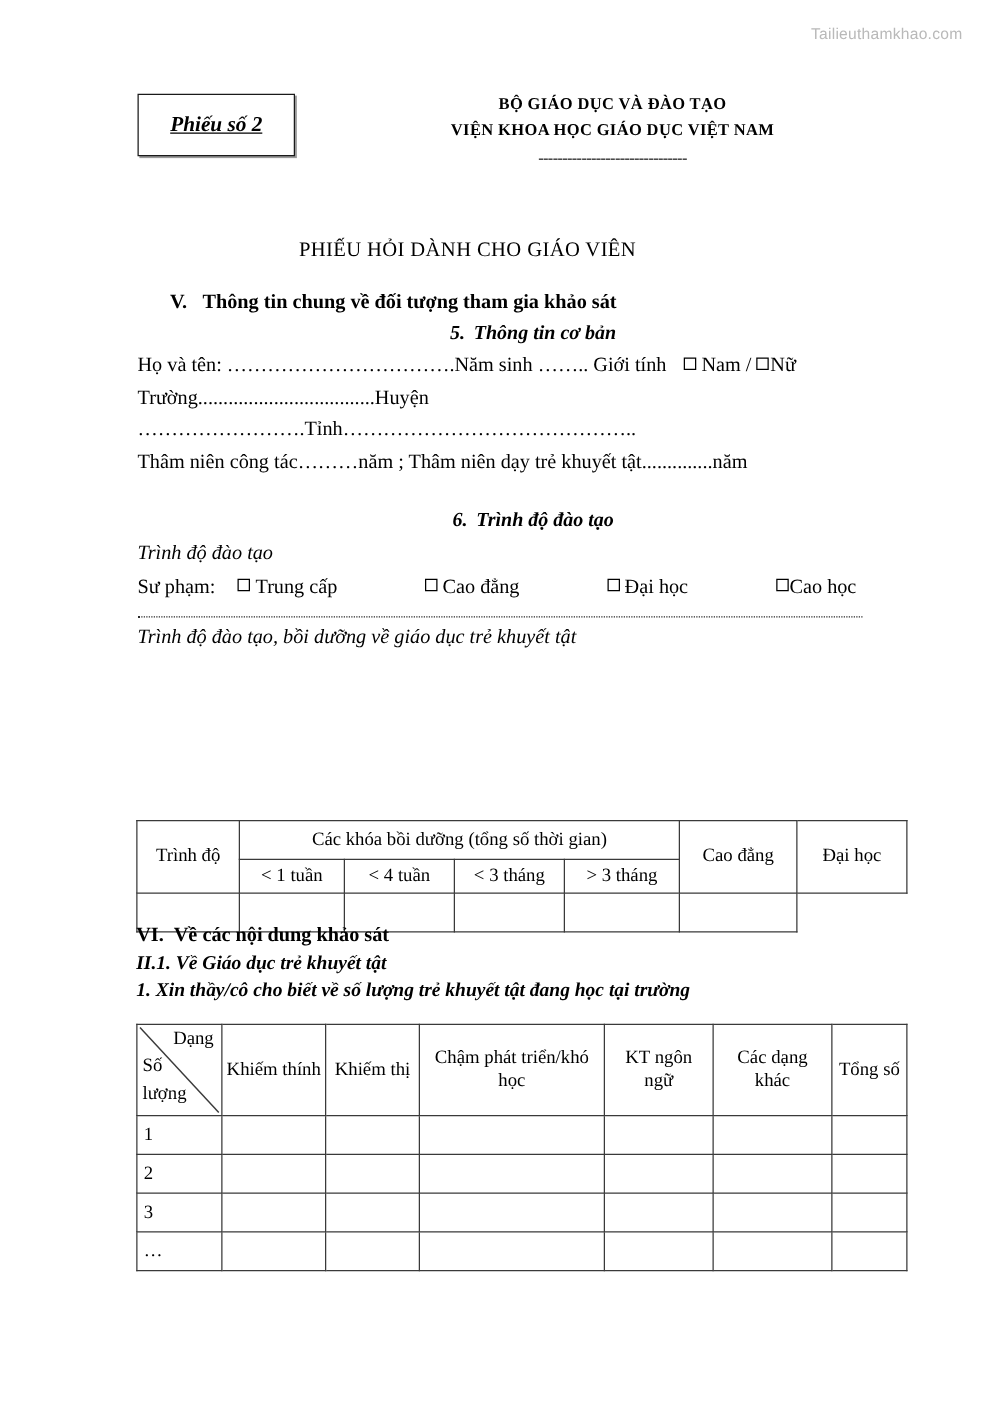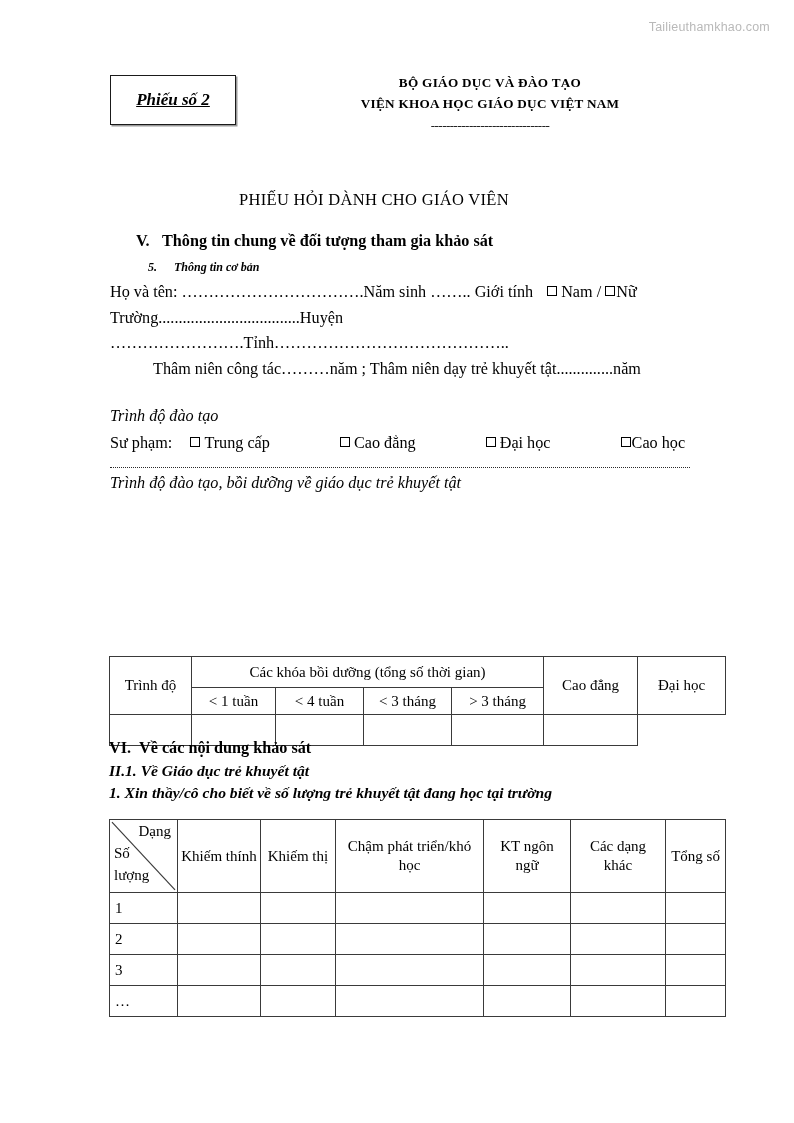--- a/index.html
+++ b/index.html
@@ -109,24 +109,25 @@
     font-weight: bold;
     margin-left: 26px;
     font-size: 16.2px;
     line-height: 26px;
     white-space: nowrap;
   }
   .sec-head .numlab { display: inline-block; width: 26px; }
   .sub-head {
     font-weight: bold;
     font-style: italic;
-    margin-left: 38px;
-    font-size: 12px;
+    margin-left: 26px;
+    font-size: 16px;
     line-height: 26px;
     white-space: nowrap;
+    text-align: center;
   }
   .sub-head .numlab { display: inline-block; width: 26px; }
   .ftext {
     font-size: 16.2px;
     line-height: 25.5px;
     white-space: nowrap;
   }
   .ftext.wrap { white-space: normal; }
   .gap-md { height: 22px; }
   .ital { font-style: italic; }
@@ -270,24 +271,27 @@
       <span>Họ và tên: …………………………….Năm sinh …….. Giới tính</span>
       <span style="display:inline-block;width:10px;"></span><span class="cbx"></span><span>Nam</span>
       <span>/</span>
       <span class="cbx tight"></span><span>Nữ</span>
     </div>
 
 
     <div class="ftext wrap" style="width:520px;">Trường...................................Huyện …………………….Tỉnh……………………………………..</div>
 
 
-    <div class="ftext wrap" style="width:560px;margin-left:43px;">Thâm niên công tác………năm ; Thâm niên dạy trẻ khuyết tật..............năm</div>
+    <div class="ftext wrap" style="width:560px;">Thâm niên công tác………năm ; Thâm niên dạy trẻ khuyết tật..............năm</div>
 
     <div class="gap-md"></div>
 
+    <div class="sub-head">
+      <span class="numlab">6.</span><span>Trình độ đào tạo</span>
+    </div>
 
     <div class="ftext ital">Trình độ đào tạo</div>
 
     <div class="ftext opt-row">
       <span>Sư phạm:</span>
       <span style="display:inline-block;width:10px;"></span>
       <span class="opt"><span class="cbx"></span><span>Trung cấp</span></span>
       <span style="display:inline-block;width:62px;"></span>
       <span class="opt"><span class="cbx"></span><span>Cao đẳng</span></span>
       <span style="display:inline-block;width:62px;"></span>

